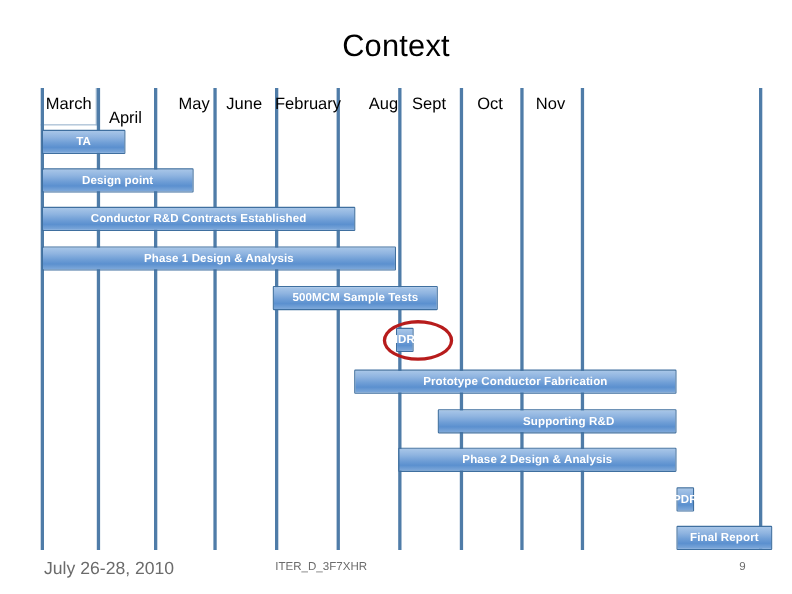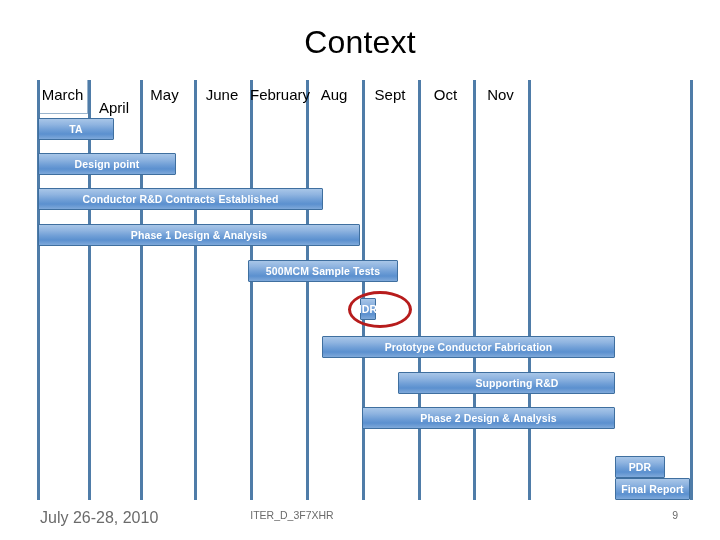--- a/index.html
+++ b/index.html
@@ -22,21 +22,21 @@
     background: #ffffff;
   }
 
   
   #title {
     position: absolute;
     left: 0;
     top: 22px;
     width: 720px;
     text-align: center;
-    font-size: 32px;
+    font-size: 28px;
     font-weight: 400;
     color: #000000;
     letter-spacing: 0.2px;
     line-height: 40px;
   }
 
   
   #grid {
     position: absolute;
     left: 0;
@@ -155,38 +155,38 @@
       <div class="col-divider" style="left: 194px;"></div>
       <div class="col-divider" style="left: 250px;"></div>
       <div class="col-divider" style="left: 306px;"></div>
       <div class="col-divider" style="left: 362px;"></div>
       <div class="col-divider" style="left: 418px;"></div>
       <div class="col-divider" style="left: 473px;"></div>
       <div class="col-divider" style="left: 528px;"></div>
       <div class="col-divider" style="left: 690px;"></div>
       <div class="month-label" style="left: 37px; width: 51px;">March</div>
       <div class="month-label" style="left: 88px; width: 52px; margin-top: 13px;">April</div>
-      <div class="month-label" style="left: 140px; width: 37px; padding-left: 6px;">May</div>
+      <div class="month-label" style="left: 152px; width: 37px; padding-left: 6px;">May</div>
       <div class="month-label" style="left: 194px; width: 56px;">June</div>
       <div class="month-label" style="left: 250px; width: 56px;">February</div>
-      <div class="month-label" style="left: 306px; width: 56px;">Aug</div>
+      <div class="month-label" style="left: 306px; width: 56px; text-align: right;">Aug</div>
       <div class="month-label" style="left: 362px; width: 56px;">Sept</div>
       <div class="month-label" style="left: 418px; width: 55px;">Oct</div>
       <div class="month-label" style="left: 473px; width: 55px;">Nov</div>
       <div class="bar" style="left: 38px; width: 76px; top: 38px;">TA</div>
       <div class="bar" style="left: 38px; width: 138px; top: 73px;">Design point</div>
       <div class="bar" style="left: 38px; width: 285px; top: 108px;">Conductor R&amp;D Contracts Established</div>
       <div class="bar" style="left: 38px; width: 322px; top: 144px;">Phase 1 Design &amp; Analysis</div>
       <div class="bar" style="left: 248px; width: 150px; top: 180px;">500MCM Sample Tests</div>
       <div class="bar" style="left: 360px; width: 16px; top: 218px;">IDR</div>
       <div class="bar" style="left: 322px; width: 293px; top: 256px;">Prototype Conductor Fabrication</div>
       <div class="bar" style="left: 398px; width: 217px; top: 292px; padding-left: 21px;">Supporting R&amp;D</div>
       <div class="bar" style="left: 362px; width: 253px; top: 327px;">Phase 2 Design &amp; Analysis</div>
-      <div class="bar" style="left: 615px; width: 50px; top: 363px; margin-top: 13px;">PDR</div>
-      <div class="bar" style="left: 615px; width: 75px; top: 398px;">Final Report</div>
+      <div class="bar" style="left: 615px; width: 16px; top: 363px;">PDR</div>
+      <div class="bar" style="left: 615px; width: 87px; top: 398px;">Final Report</div>
     </div>
 
   <div id="idr-ellipse"></div>
 
   <div id="footer-date">July 26-28, 2010</div>
   <div id="footer-docid">ITER_D_3F7XHR</div>
   <div id="footer-page">9</div>
 
 </div>
 

